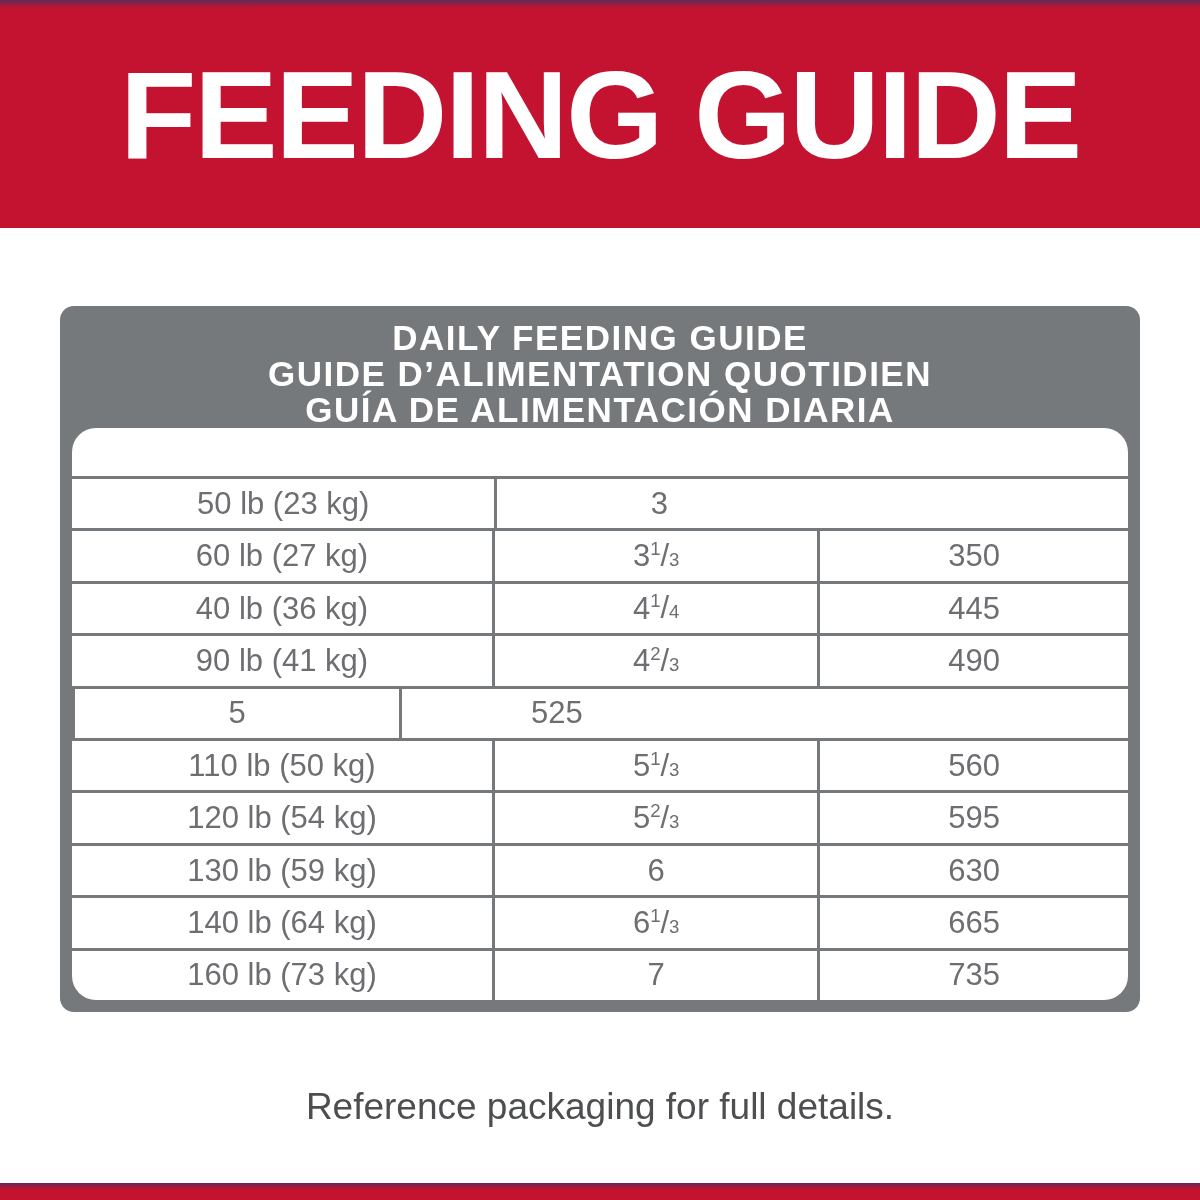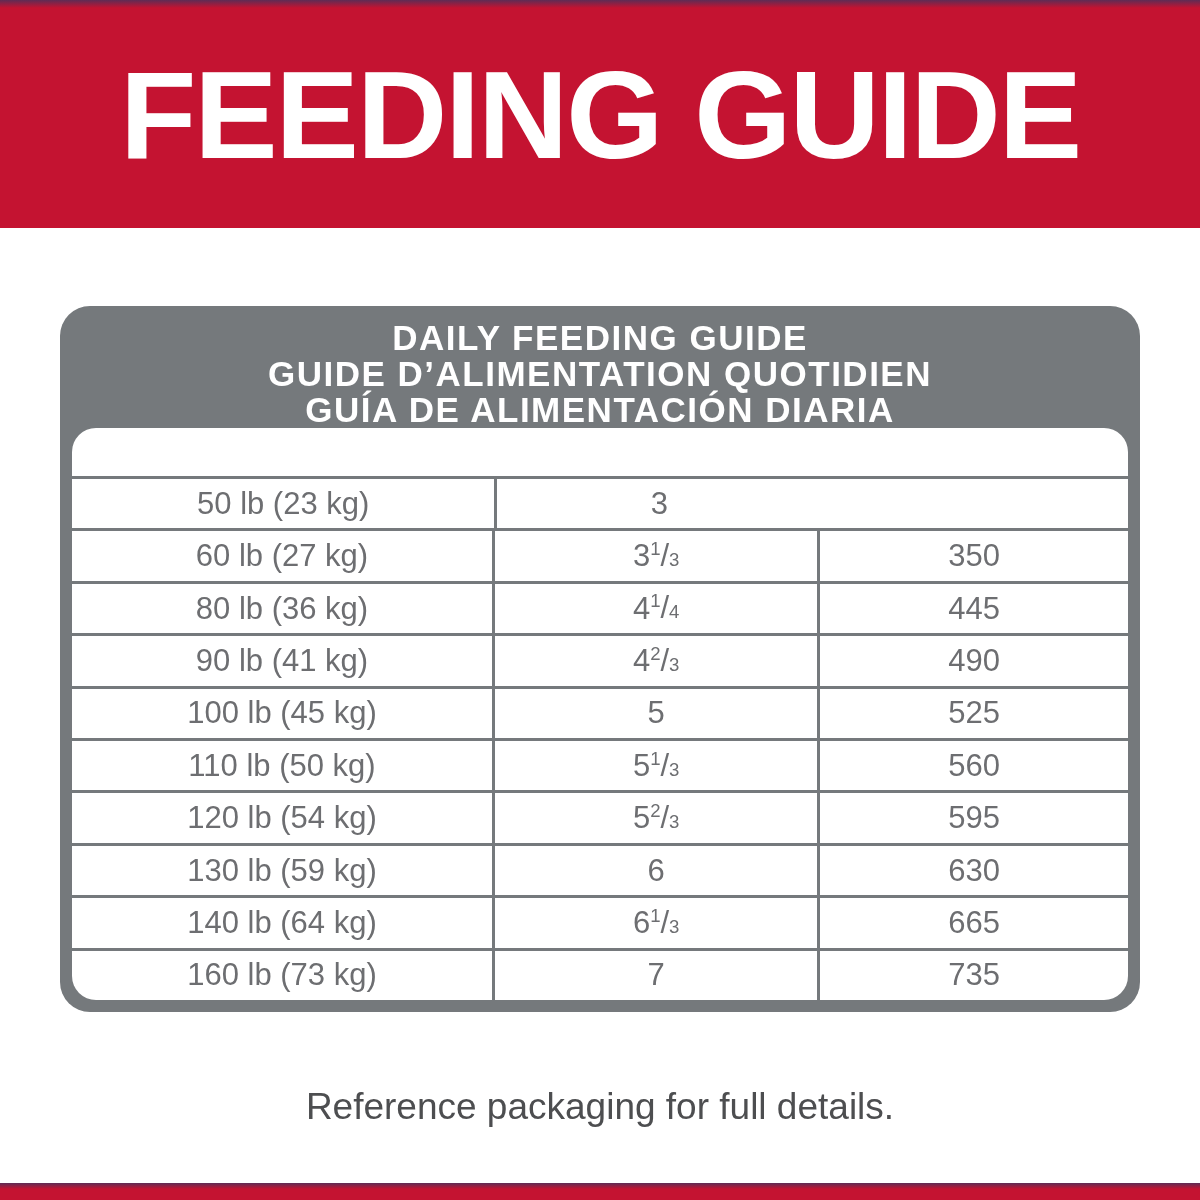--- a/index.html
+++ b/index.html
@@ -16,21 +16,21 @@
     display:flex;align-items:center;justify-content:center;
   }
   .banner h1{
     margin:7px;color:#ffffff;font-size:125px;font-weight:bold;
     letter-spacing:-2px;white-space:nowrap;text-align:right;
   }
 
   
   .guide{
     position:absolute;left:60px;top:306px;width:1080px;height:706px;
-    background:var(--gray,#75797C);border-radius:30px;
+    background:var(--gray,#75797C);border-radius:14px;
   }
   .guide-title{
     padding-top:14px;text-align:center;color:#ffffff;font-weight:bold;
     font-size:35px;line-height:36px;letter-spacing:1.5px;
   }
   .inner{
     position:absolute;left:12px;right:12px;top:122px;bottom:12px;
     background:#ffffff;border-radius:24px;overflow:hidden;
     display:flex;flex-direction:column;
   }
@@ -82,31 +82,30 @@
           <div class="row">
             <div class="cell col0">50 lb (23 kg)</div>
             <div class="cell col1">3</div>
           </div>
           <div class="row">
             <div class="cell col0">60 lb (27 kg)</div>
             <div class="cell col1">3 <span class="fr"><sup>1</sup>/<span class="dn">3</span></span></div>
             <div class="cell col2">350</div>
           </div>
           <div class="row">
-            <div class="cell col0">80 lb (36 kg)</div>
+            <div class="cell col0">40 lb (36 kg)</div>
             <div class="cell col1">4 <span class="fr"><sup>1</sup>/<span class="dn">4</span></span></div>
             <div class="cell col2">445</div>
           </div>
           <div class="row">
             <div class="cell col0">90 lb (41 kg)</div>
             <div class="cell col1">4 <span class="fr"><sup>2</sup>/<span class="dn">3</span></span></div>
             <div class="cell col2">490</div>
           </div>
           <div class="row">
-            <div class="cell col0">100 lb (45 kg)</div>
             <div class="cell col1">5</div>
             <div class="cell col2">525</div>
           </div>
           <div class="row">
             <div class="cell col0">110 lb (50 kg)</div>
             <div class="cell col1">5 <span class="fr"><sup>1</sup>/<span class="dn">3</span></span></div>
             <div class="cell col2">560</div>
           </div>
           <div class="row">
             <div class="cell col0">120 lb (54 kg)</div>

